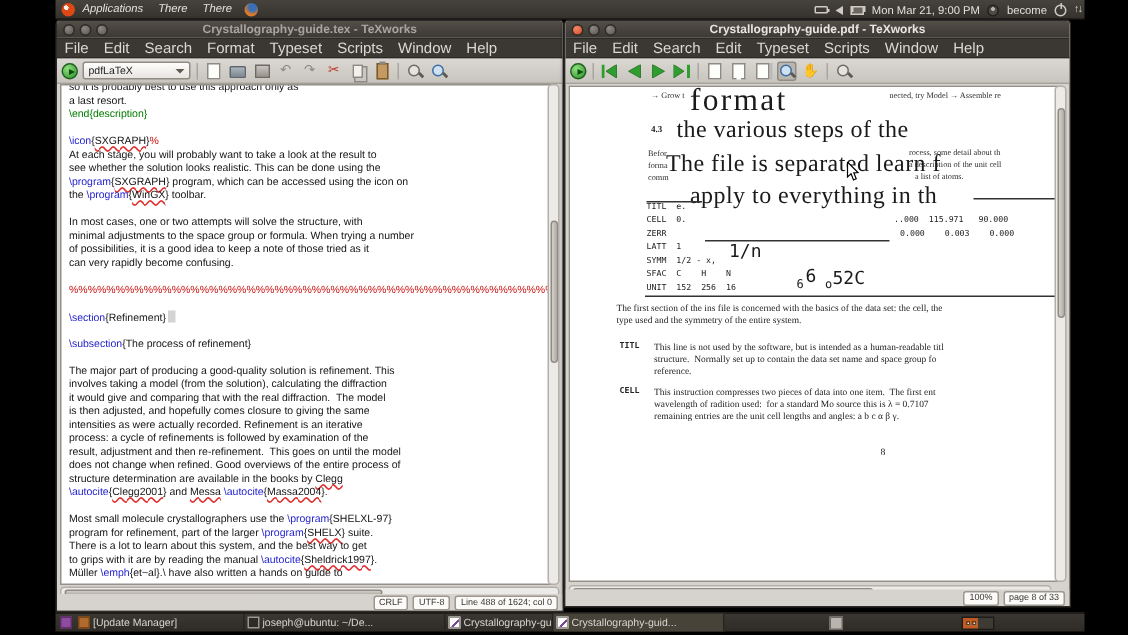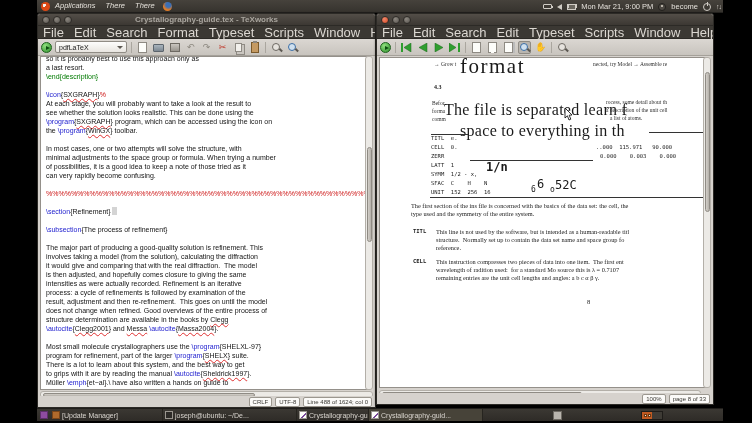--- a/index.html
+++ b/index.html
@@ -40,21 +40,21 @@
   .titlebar{height:12px;background:linear-gradient(#534e48,#3c3833);position:relative;
             border-bottom:1px solid #2c2a26;}
   .tb-btn{position:absolute;top:2px;width:8px;height:8px;border-radius:50%;
           background:radial-gradient(circle at 35% 30%,#8d8881,#595550);border:1px solid #2f2c28;}
   .tb-btn.b1{left:4px}.tb-btn.b2{left:15px}.tb-btn.b3{left:26px}
   .win-right .tb-btn.b1{background:radial-gradient(circle at 35% 30%,#f0876a,#d64a27);}
   .title-text{position:absolute;left:0;right:0;top:1px;text-align:center;font-size:8px;
               font-weight:bold;color:#a9a59e;white-space:nowrap;}
   .win-right .title-text{color:#e9e6e1;}
   .menubar{height:13px;background:#3b3833;display:flex;align-items:center;color:#dbd7d1;
-           font-size:13px;border-bottom:1px solid #2c2a26;}
+           font-size:10px;border-bottom:1px solid #2c2a26;}
   .menubar .menu-item{padding:0 5px;line-height:13px;}
   .toolbar{height:17px;background:linear-gradient(#dbd7d2,#c8c4be);border-bottom:1px solid #a5a19a;
            display:flex;align-items:center;gap:3px;padding:0 3px;}
   .tool{width:13px;height:13px;display:flex;align-items:center;justify-content:center;
         font-size:9px;color:#6d6963;}
   .tool.pressed{background:#b9b5af;border:1px solid #8f8b84;border-radius:2px;}
   .sep{width:1px;height:11px;background:#aaa69f;margin:0 1px;}
   .run-btn{width:11px;height:11px;border-radius:50%;
      background:radial-gradient(circle at 35% 30%,#8fe07e,#2f8f2c);border:1px solid #1d601c;position:relative;}
   .run-btn:after{content:"";position:absolute;left:4px;top:3px;width:0;height:0;
@@ -238,20 +238,21 @@
           <span class="status-box">UTF-8</span>
           <span class="status-box">Line 488 of 1624; col 0</span>
         </div>
     </div>
 
     <div class="win win-right">
       <div class="titlebar">
         <span class="tb-btn b1"></span>
         <span class="tb-btn b2"></span>
         <span class="tb-btn b3"></span>
+        <span class="title-text">Crystallography-guide.pdf - TeXworks</span>
       </div>
       <div class="menubar">
           <span class="menu-item">File</span>
           <span class="menu-item">Edit</span>
           <span class="menu-item">Search</span>
           <span class="menu-item">Edit</span>
           <span class="menu-item">Typeset</span>
           <span class="menu-item">Scripts</span>
           <span class="menu-item">Window</span>
           <span class="menu-item">Help</span>
@@ -301,39 +302,40 @@
           </span>
       </div>
       <div class="pdf-area">
         <svg class="cursor-arrow" viewBox="0 0 9 13">
           <path d="M1,0 L1,10 L3.4,7.8 L5,12 L6.8,11.2 L5.2,7.2 L8,7 Z" fill="#fff" stroke="#000" stroke-width="0.8"></path>
         </svg>
       <div class="frag sm" style="left: 54px; top: 3px;">→ Grow t</div>
           <div class="frag bigXL" style="left: 80px; top: -1px;">format</div>
           <div class="frag sm" style="left: 213px; top: 3px;">nected, try Model → Assemble re</div>
           <div class="frag smb" style="left: 54px; top: 26px;">4.3</div>
+          <div class="frag big" style="left: 71px; top: 21px;">the various steps of the</div>
           <div class="frag sm" style="left: 52px; top: 42px;">Befor</div>
           <div class="frag sm" style="left: 226px; top: 41px;">rocess, some detail about th</div>
           <div class="frag sm" style="left: 52px; top: 50px;">forma</div>
           <div class="frag big" style="left: 64px; top: 44px;">The file is separated learn f</div>
           <div class="frag sm" style="left: 226px; top: 49px;">a description of the unit cell</div>
           <div class="frag sm" style="left: 52px; top: 58px;">comm</div>
           <div class="frag sm" style="left: 230px; top: 57px;">a list of atoms.</div>
-          <div class="frag big" style="left: 80px; top: 65px;">space to everything in th</div>
+          <div class="frag big" style="left: 80px; top: 65px;">apply to everything in th</div>
           <div class="frag rule" style="left: 51px; top: 76px; width: 37px;"></div>
           <div class="frag rule" style="left: 269px; top: 74px; width: 57px;"></div>
           <div class="frag mono" style="left: 51px; top: 77px;">TITL  e.</div>
           <div class="frag mono" style="left: 51px; top: 86px;">CELL  0.</div>
           <div class="frag mono" style="left: 216px; top: 86px;">..000  115.971   90.000</div>
           <div class="frag mono" style="left: 51px; top: 95px;">ZERR</div>
           <div class="frag mono" style="left: 220px; top: 95px;">0.000    0.003    0.000</div>
           <div class="frag rule" style="left: 90px; top: 102px; width: 123px;"></div>
           <div class="frag mono" style="left: 51px; top: 104px;">LATT  1</div>
           <div class="frag mono" style="left: 51px; top: 113px;">SYMM  1/2 - x,</div>
-          <div class="frag monoB" style="left: 106px; top: 103px; font-weight: bold;">1/n</div>
+          <div class="frag monoB" style="left: 106px; top: 103px;">1/n</div>
           <div class="frag mono" style="left: 51px; top: 122px;">SFAC  C    H    N</div>
           <div class="frag monoS" style="left: 151px; top: 128px;">6</div>
           <div class="frag monoB" style="left: 157px; top: 120px;">6</div>
           <div class="frag monoS" style="left: 170px; top: 128px;">o</div>
           <div class="frag monoB" style="left: 175px; top: 121px;">52C</div>
           <div class="frag mono" style="left: 51px; top: 131px;">UNIT  152  256  16</div>
           <div class="frag rule" style="left: 50px; top: 139px; width: 277px;"></div>
           <div class="frag par" style="left: 31px; top: 144px;">The first section of the ins file is concerned with the basics of the data set: the cell, the</div>
           <div class="frag par" style="left: 31px; top: 152px;">type used and the symmetry of the entire system.</div>
           <div class="frag lbl" style="left: 33px; top: 170px;">TITL</div>

